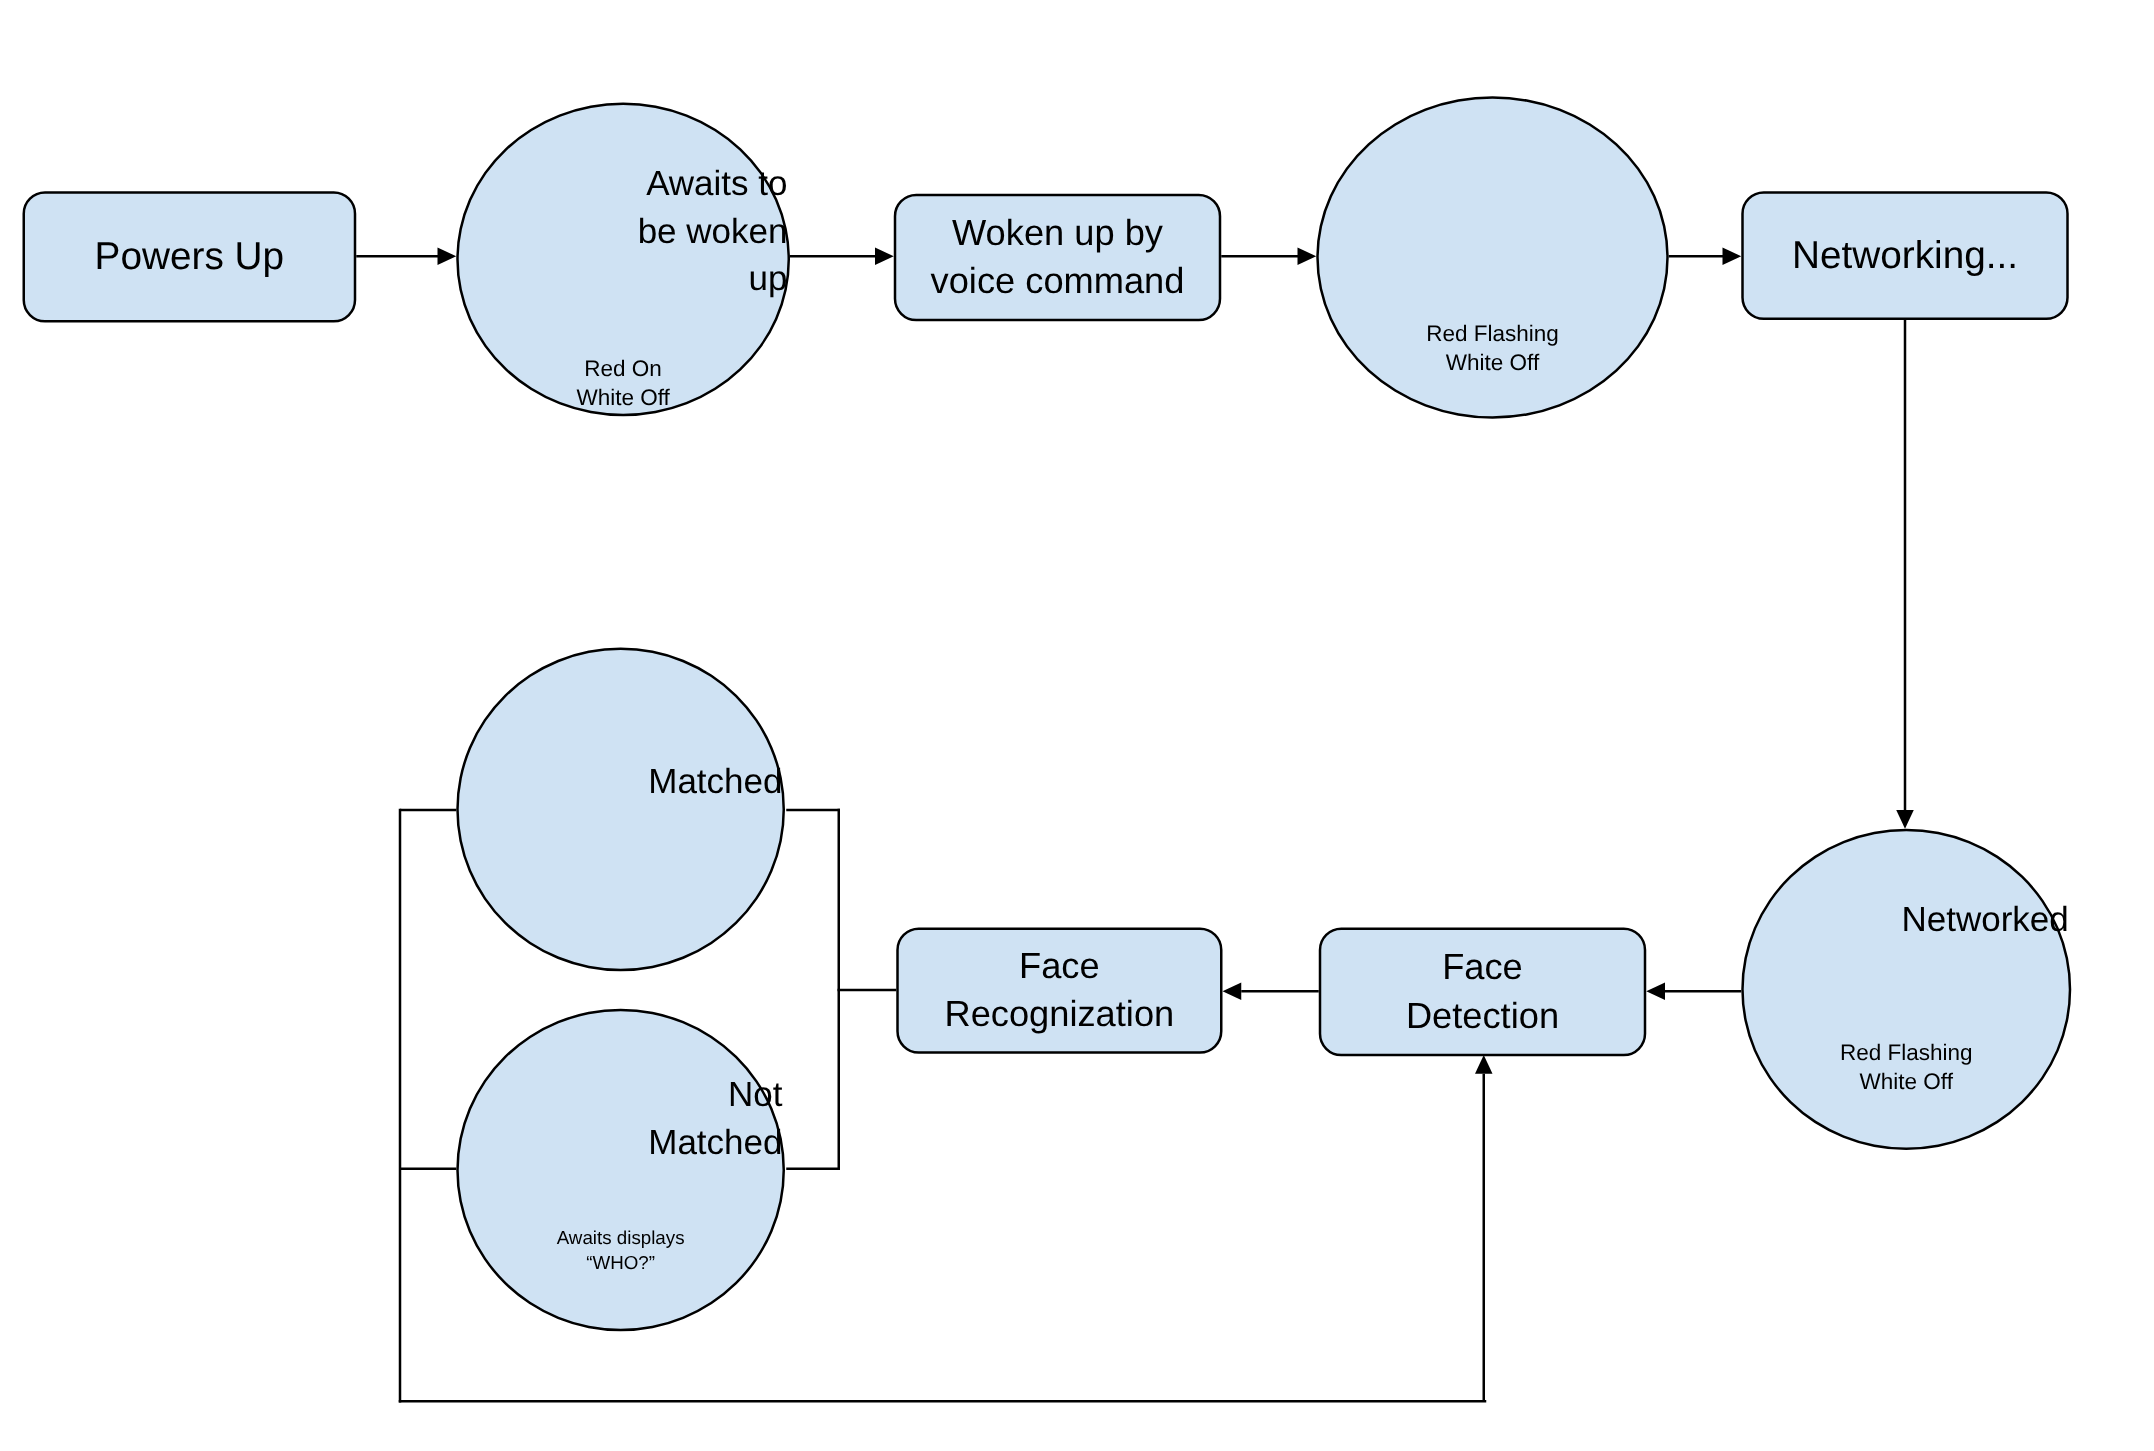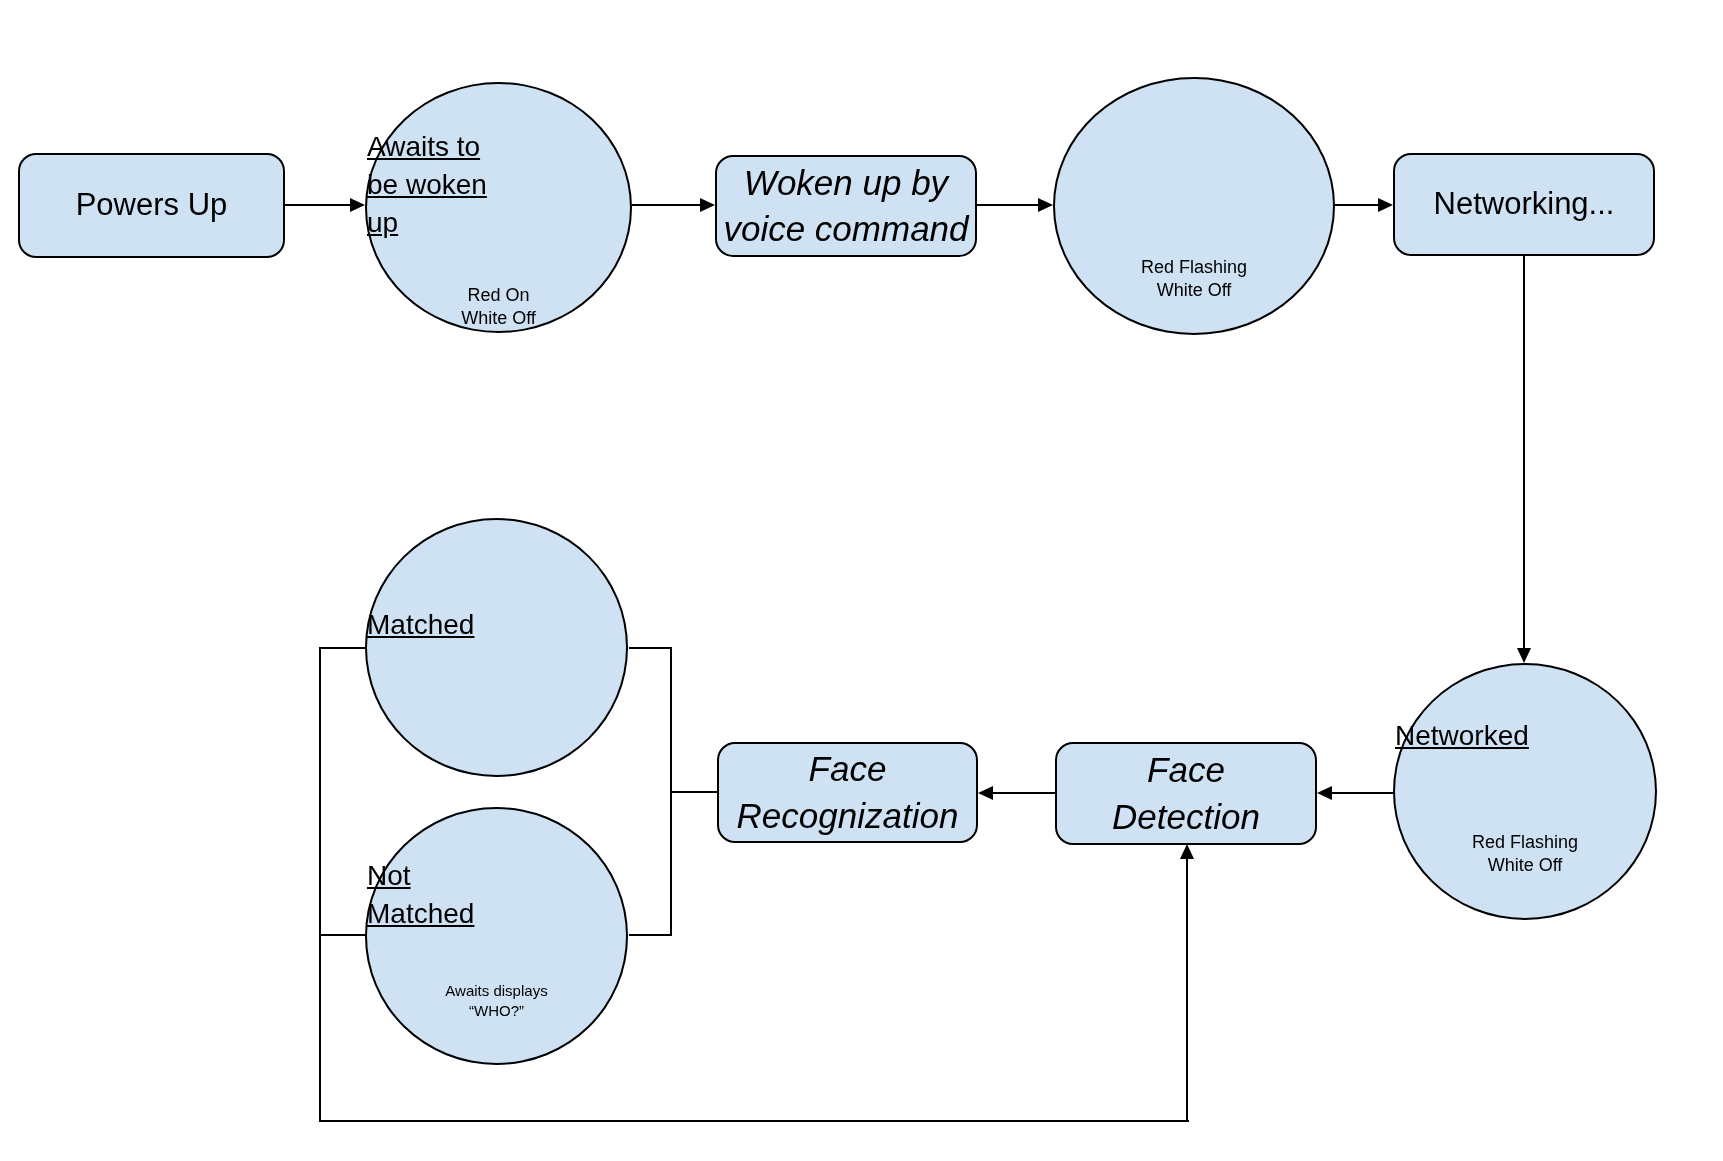--- a/index.html
+++ b/index.html
@@ -7,22 +7,22 @@
   .canvas{
     position:relative;width:1723px;height:1161px;overflow:hidden;
     background:var(--background,#ffffff);color:var(--text,#000000);
   }
   
   .node{position:absolute;background:var(--node-fill,#cfe2f3);border:2px solid var(--node-border,#000);box-sizing:border-box;}
   .rect{border-radius:18px;display:flex;align-items:center;justify-content:center;}
   .circle{border-radius:50%;}
   .label{white-space:pre-line;text-align:center;line-height:1.32;}
   .lg{font-size:31px;}
-  .md{font-size:35px;font-style:italic;}
-  .circle .title{position:absolute;left:0;right:0;text-align:left;white-space:pre-line;font-size:28px;line-height:1.36;text-decoration:underline;}
+  .md{font-size:29px;}
+  .circle .title{position:absolute;left:0;right:0;text-align:right;white-space:pre-line;font-size:28px;line-height:1.36;}
   .circle .sub{position:absolute;left:0;right:0;text-align:center;white-space:pre-line;font-size:18px;line-height:1.25;}
   .circle .sub.small{font-size:15px;line-height:1.33;}
   
   .hline{position:absolute;height:2px;background:var(--connector,#000);}
   .vline{position:absolute;width:2px;background:var(--connector,#000);}
   .arr{position:absolute;width:0;height:0;}
   .arr-right{border-top:7px solid transparent;border-bottom:7px solid transparent;border-left:15px solid var(--connector,#000);}
   .arr-left{border-top:7px solid transparent;border-bottom:7px solid transparent;border-right:15px solid var(--connector,#000);}
   .arr-down{border-left:7px solid transparent;border-right:7px solid transparent;border-top:15px solid var(--connector,#000);}
   .arr-up{border-left:7px solid transparent;border-right:7px solid transparent;border-bottom:15px solid var(--connector,#000);}

